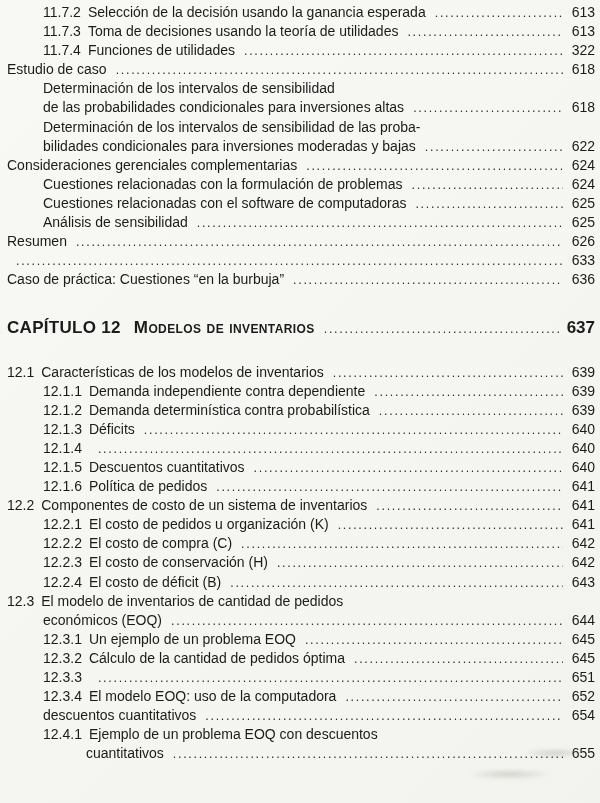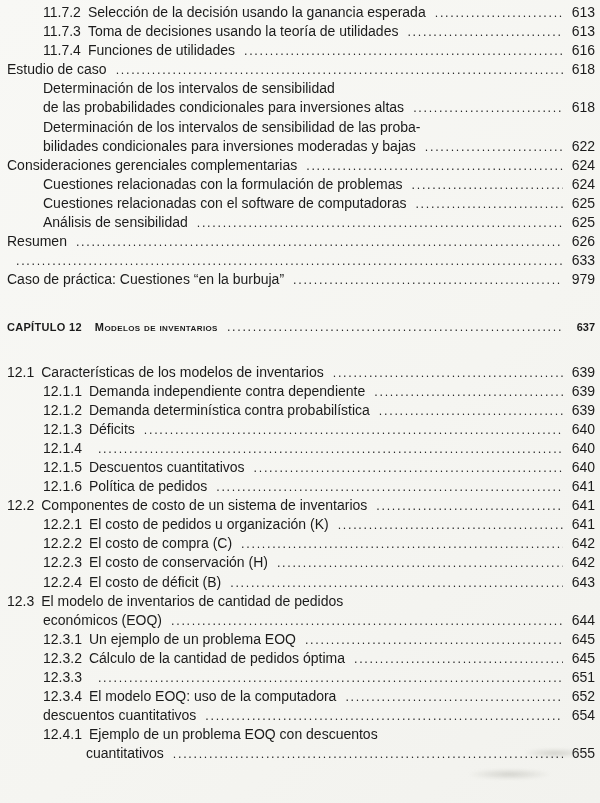--- a/index.html
+++ b/index.html
@@ -45,21 +45,21 @@
   }
   .pagenum {
     flex: 0 0 auto;
     min-width: 27px;
     text-align: right;
   }
   .chapter {
     margin-top: 29px;
     margin-bottom: 25px;
     font-weight: bold;
-    font-size: 11px;
+    font-size: 17px;
   }
   .chapter .chapter-label { margin-right: 13px; letter-spacing: 0.3px; }
   .chapter .chapter-title { font-variant: small-caps; letter-spacing: 0.4px; }
   .chapter .dots { font-weight: normal; }
   
   .artifact {
     position: absolute;
     right: 8px; bottom: 14px;
     width: 150px; height: 46px;
     pointer-events: none;
@@ -83,21 +83,21 @@
       <div class="row indent-1">
         <span class="num">11.7.3</span>
         <span class="text">Toma de decisiones usando la teoría de utilidades</span>
         <span class="dots"></span>
         <span class="pagenum">613</span>
       </div>
       <div class="row indent-1">
         <span class="num">11.7.4</span>
         <span class="text">Funciones de utilidades</span>
         <span class="dots"></span>
-        <span class="pagenum">616</span>
+        <span class="pagenum">322</span>
       </div>
       <div class="row indent-0">
         <span class="text">Estudio de caso</span>
         <span class="dots"></span>
         <span class="pagenum">618</span>
       </div>
       <div class="row indent-1">
         <span class="text">Determinación de los intervalos de sensibilidad</span>
       </div>
       <div class="row indent-1">
@@ -138,21 +138,21 @@
         <span class="dots"></span>
         <span class="pagenum">626</span>
       </div>
       <div class="row indent-0">
         <span class="dots"></span>
         <span class="pagenum">633</span>
       </div>
       <div class="row indent-0">
         <span class="text">Caso de práctica: Cuestiones “en la burbuja”</span>
         <span class="dots"></span>
-        <span class="pagenum">979</span>
+        <span class="pagenum">636</span>
       </div>
       <div class="row chapter indent-0">
         <span class="chapter-label">CAPÍTULO 12</span>
         <span class="chapter-title">Modelos de inventarios</span>
         <span class="dots"></span>
         <span class="pagenum">637</span>
       </div>
       <div class="row indent-0">
         <span class="num">12.1</span>
         <span class="text">Características de los modelos de inventarios</span>

